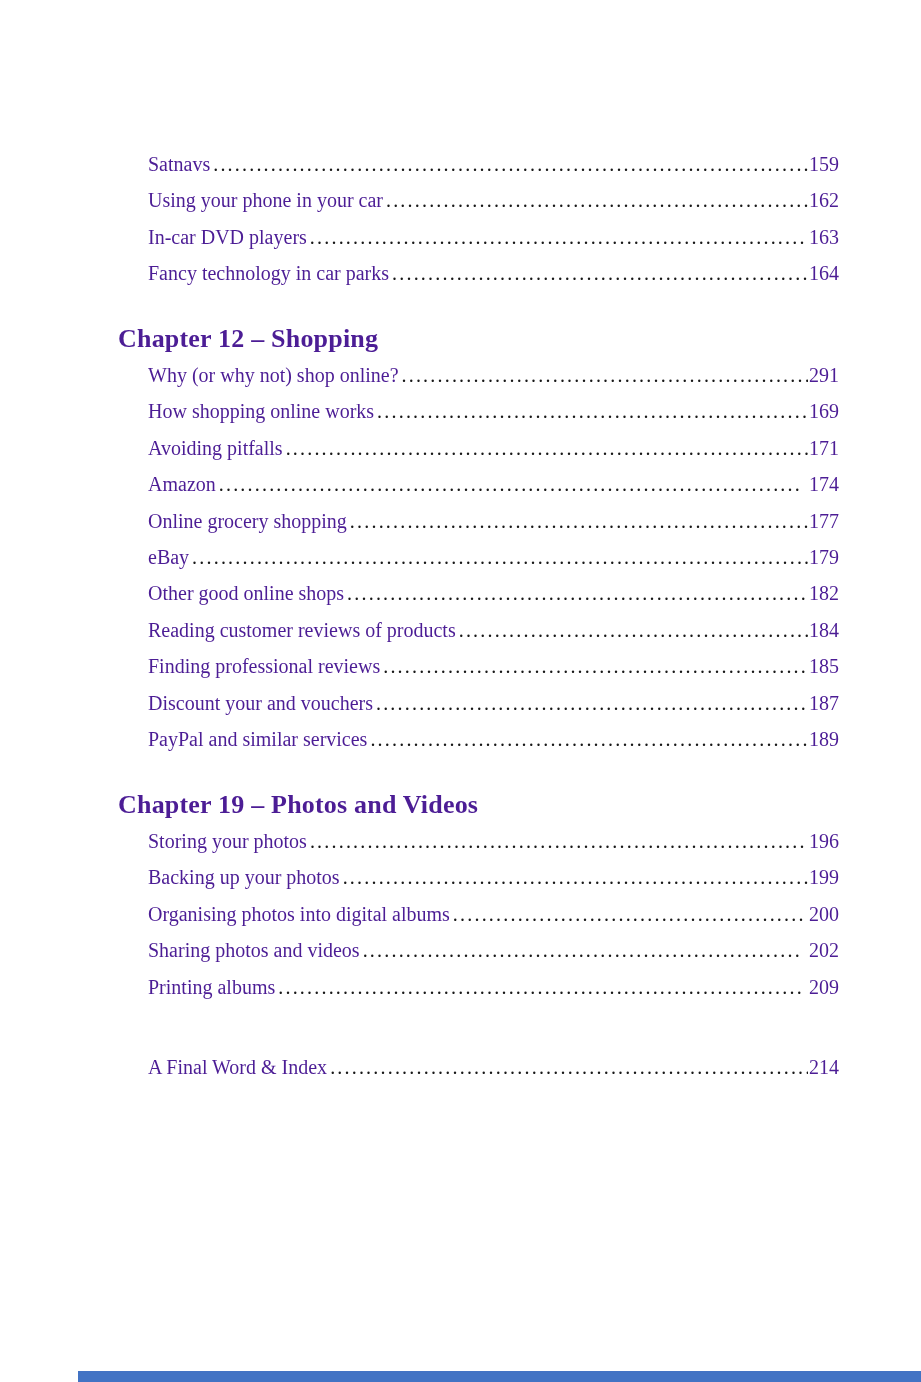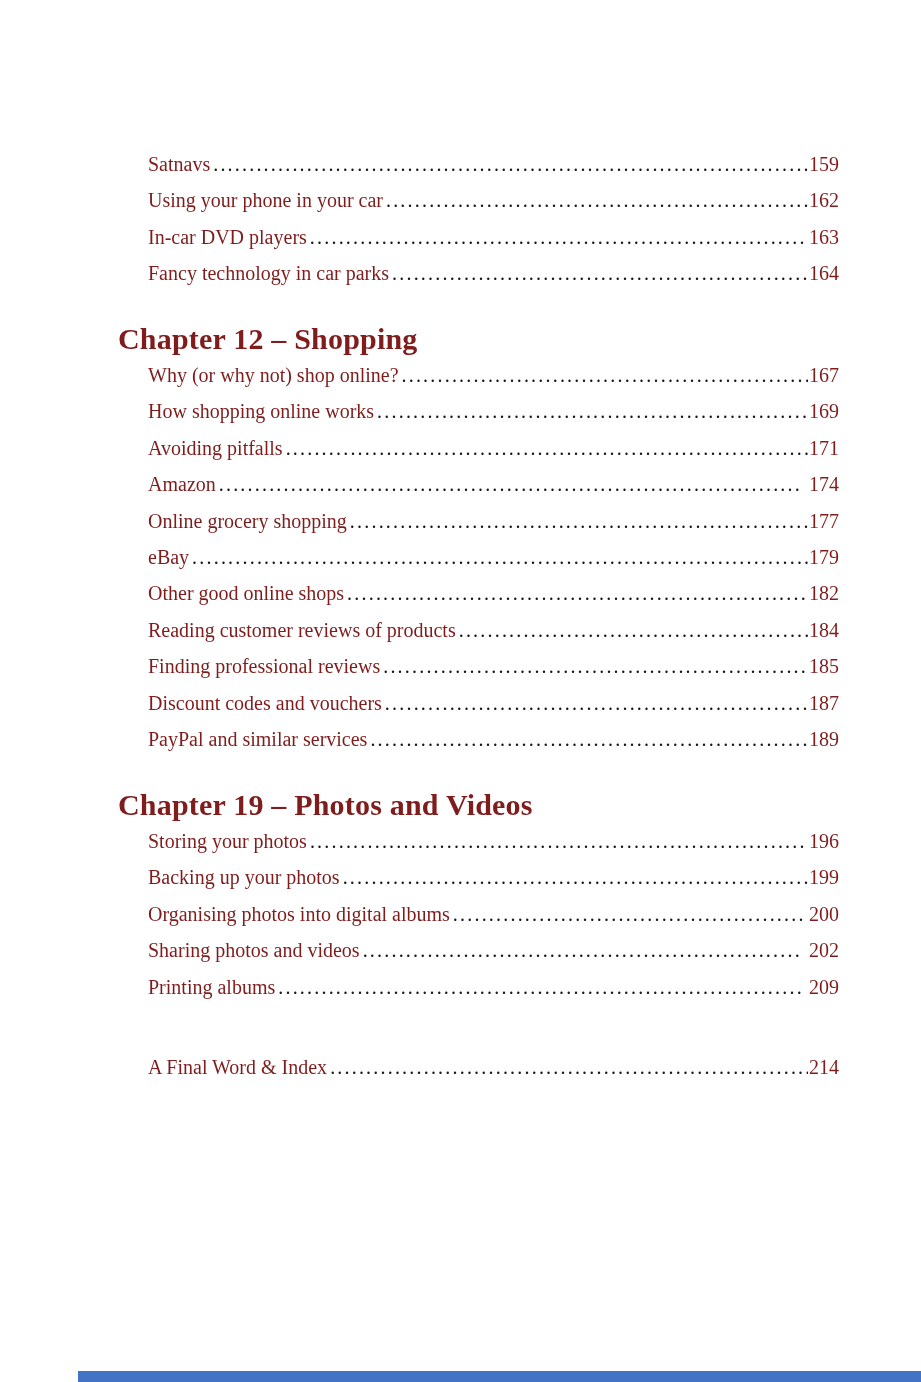--- a/index.html
+++ b/index.html
@@ -3,31 +3,31 @@
 <meta charset="utf-8">
 <style>
   html, body { margin: 0; padding: 0; background: #ffffff; }
   .page {
     position: relative;
     width: 921px;
     height: 1382px;
     background: #ffffff;
     overflow: hidden;
     font-family: "Liberation Serif", "DejaVu Serif", serif;
-    color: #7f1d1d;
+    color: #4c1d95;
   }
   .toc {
     position: absolute;
     top: 146px;
     left: 118px;
     right: 82px;
   }
   .section { margin: 0; }
   .chapter-heading {
-    font-size: 30px;
+    font-size: 26px;
     font-weight: bold;
     line-height: 36.4px;
     margin: 29px 0 0 0;
     letter-spacing: 0.2px;
   }
   .rows { margin-left: 30px; }
   .toc-row {
     display: flex;
     align-items: baseline;
     line-height: 36.4px;
@@ -87,21 +87,21 @@
         </div>
       </div>
     </div>
 
     <div class="section">
       <div class="chapter-heading">Chapter 12 – Shopping</div>
       <div class="rows">
         <div class="toc-row">
           <span class="t">Why (or why not) shop online?</span>
           <span class="leader"></span>
-          <span class="pg">167</span>
+          <span class="pg">291</span>
         </div>
         <div class="toc-row">
           <span class="t">How shopping online works</span>
           <span class="leader"></span>
           <span class="pg">169</span>
         </div>
         <div class="toc-row">
           <span class="t">Avoiding pitfalls</span>
           <span class="leader"></span>
           <span class="pg">171</span>
@@ -130,21 +130,21 @@
           <span class="t">Reading customer reviews of products</span>
           <span class="leader"></span>
           <span class="pg">184</span>
         </div>
         <div class="toc-row">
           <span class="t">Finding professional reviews</span>
           <span class="leader"></span>
           <span class="pg">185</span>
         </div>
         <div class="toc-row">
-          <span class="t">Discount codes and vouchers</span>
+          <span class="t">Discount your and vouchers</span>
           <span class="leader"></span>
           <span class="pg">187</span>
         </div>
         <div class="toc-row">
           <span class="t">PayPal and similar services</span>
           <span class="leader"></span>
           <span class="pg">189</span>
         </div>
       </div>
     </div>

